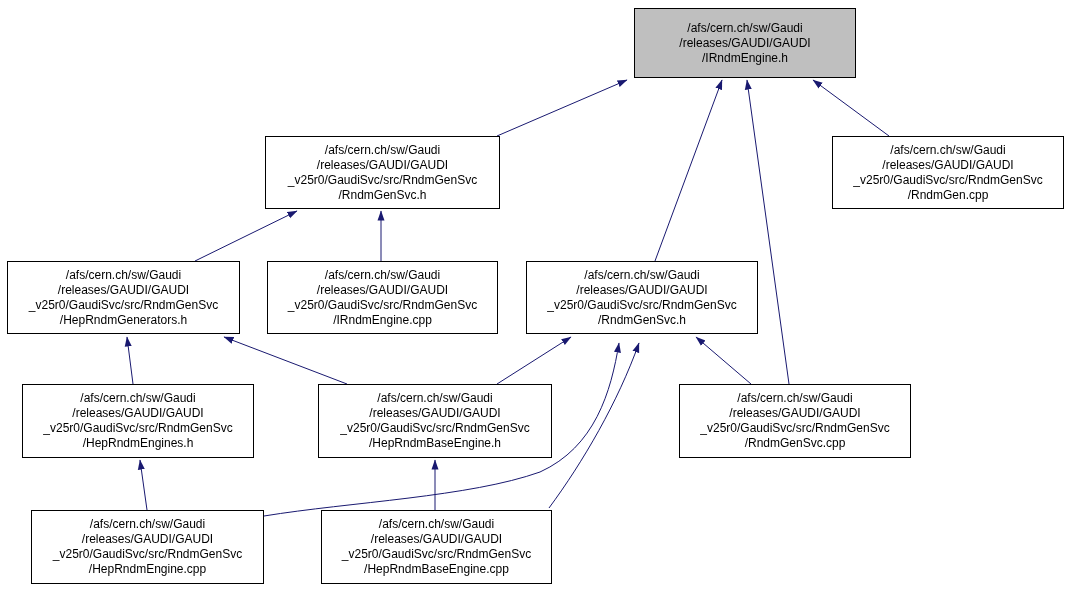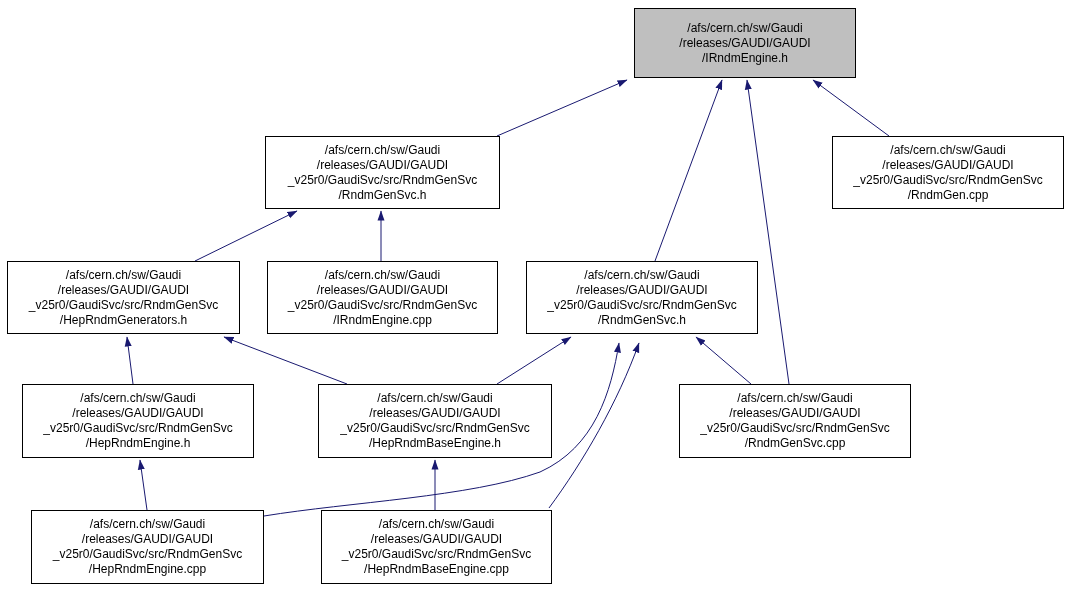--- a/index.html
+++ b/index.html
@@ -101,21 +101,21 @@
     <span>/afs/cern.ch/sw/Gaudi</span>
     <span>/releases/GAUDI/GAUDI</span>
     <span>_v25r0/GaudiSvc/src/RndmGenSvc</span>
     <span>/RndmGenSvc.h</span>
   </div>
 
   <div class="node" style="left:22px; top:384px; width:232px; height:74px;">
     <span>/afs/cern.ch/sw/Gaudi</span>
     <span>/releases/GAUDI/GAUDI</span>
     <span>_v25r0/GaudiSvc/src/RndmGenSvc</span>
-    <span>/HepRndmEngine.h</span>
+    <span>/HepRndmEngines.h</span>
   </div>
 
   <div class="node" style="left:318px; top:384px; width:234px; height:74px;">
     <span>/afs/cern.ch/sw/Gaudi</span>
     <span>/releases/GAUDI/GAUDI</span>
     <span>_v25r0/GaudiSvc/src/RndmGenSvc</span>
     <span>/HepRndmBaseEngine.h</span>
   </div>
 
   <div class="node" style="left:679px; top:384px; width:232px; height:74px;">

